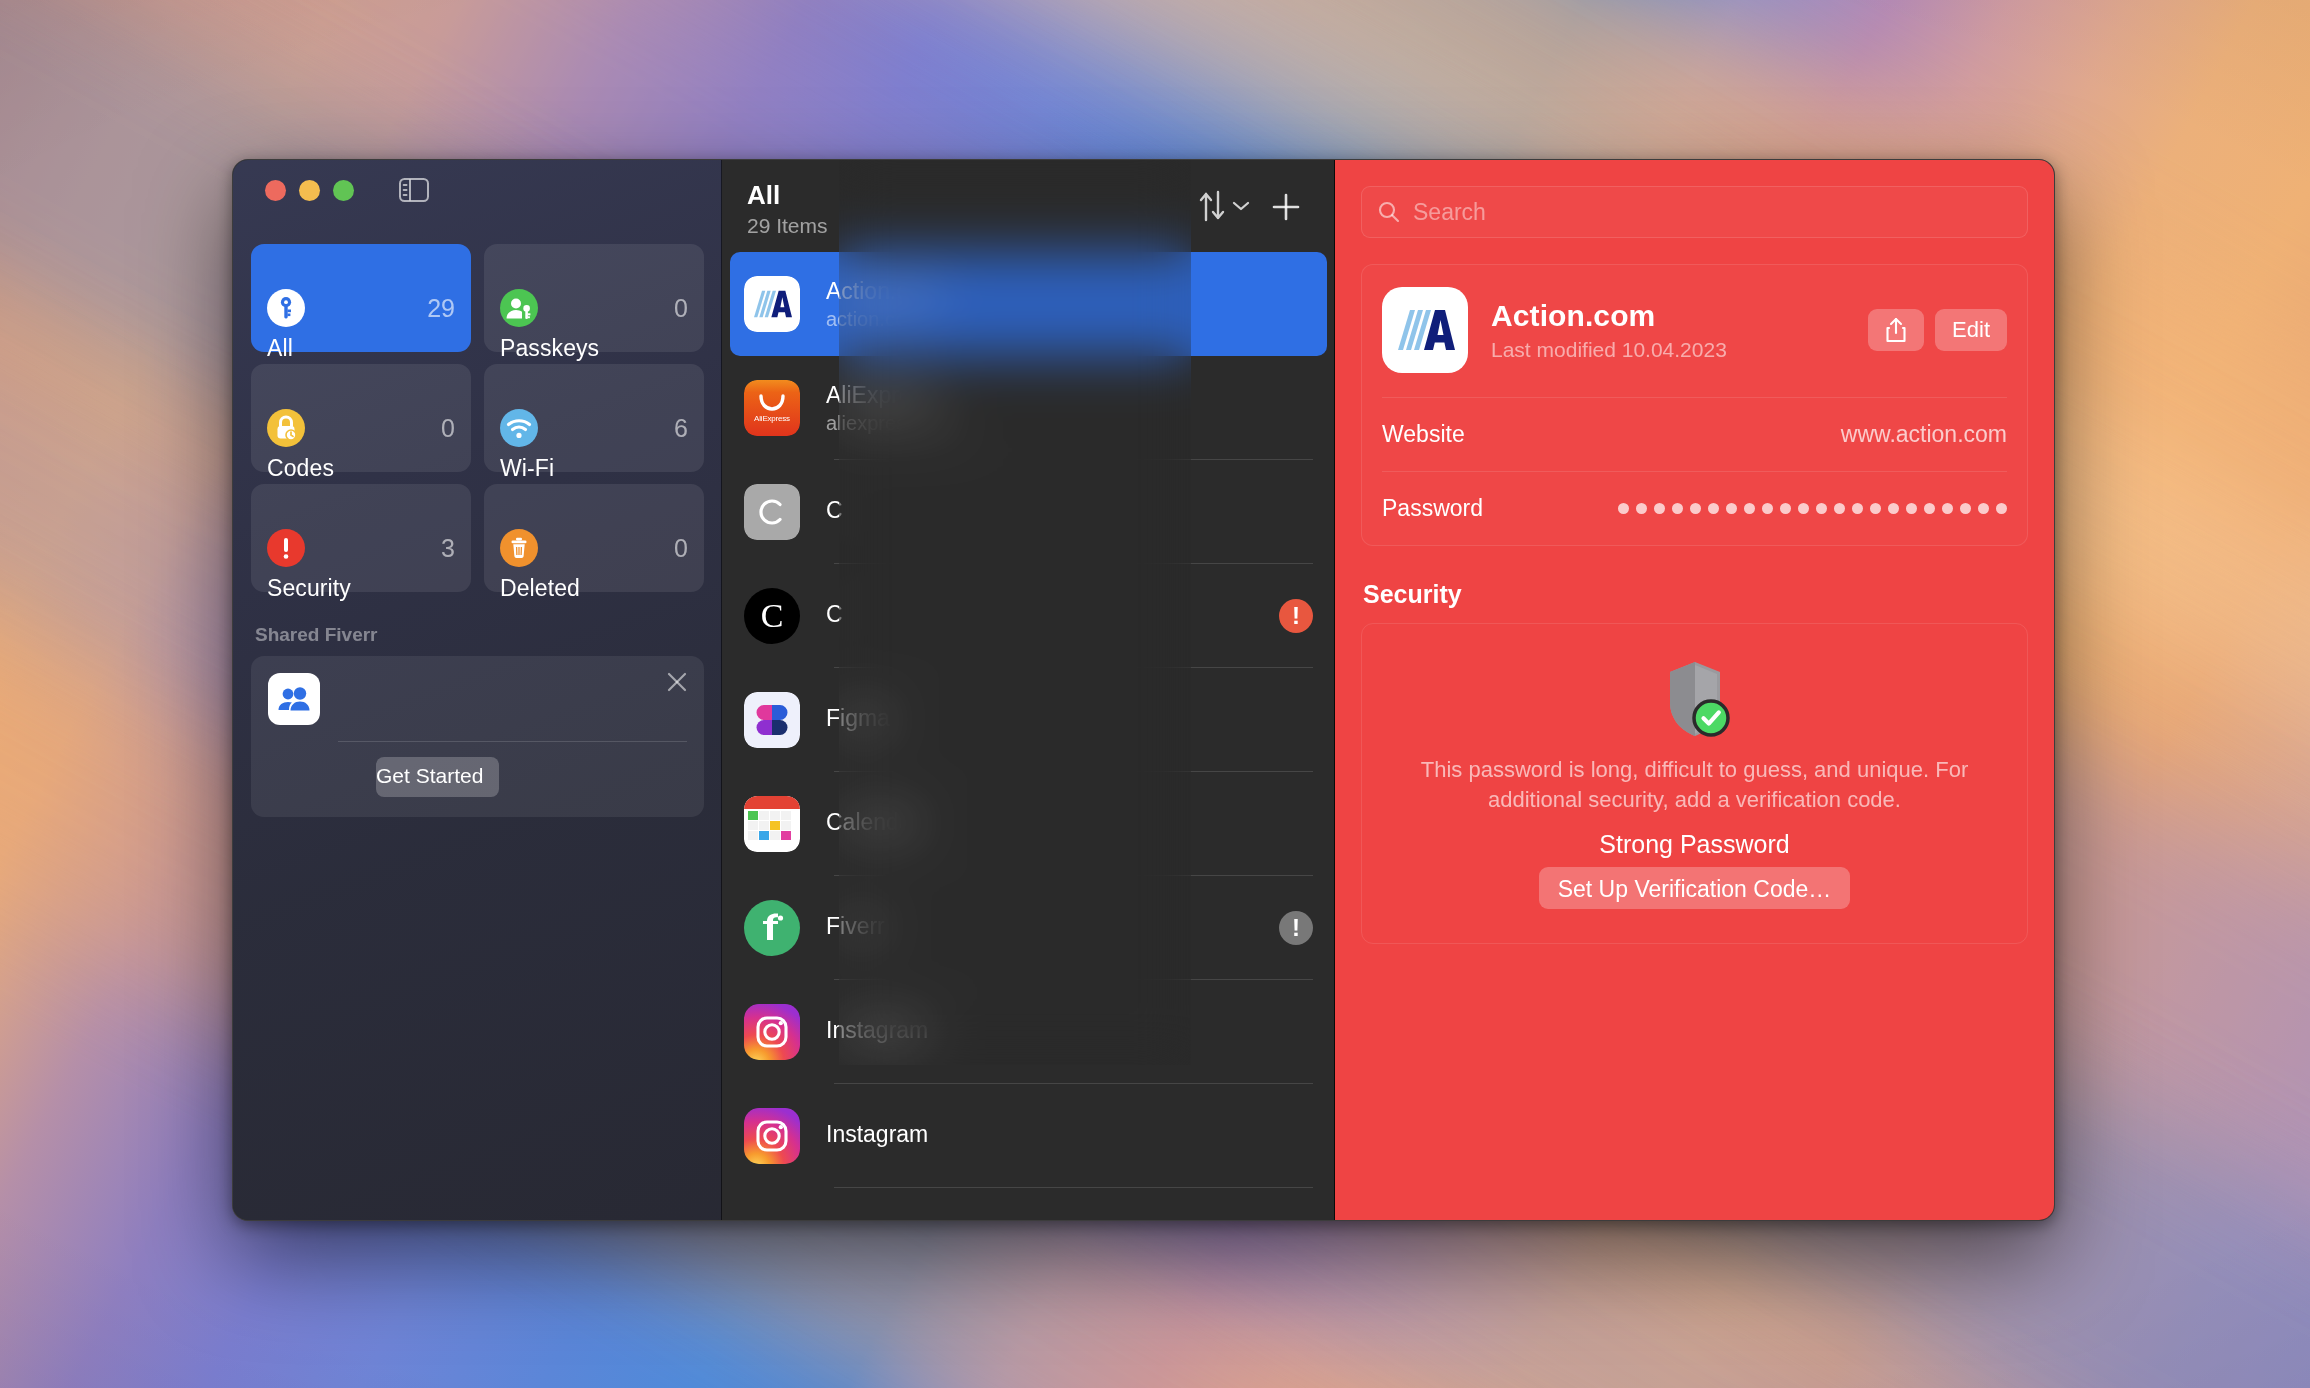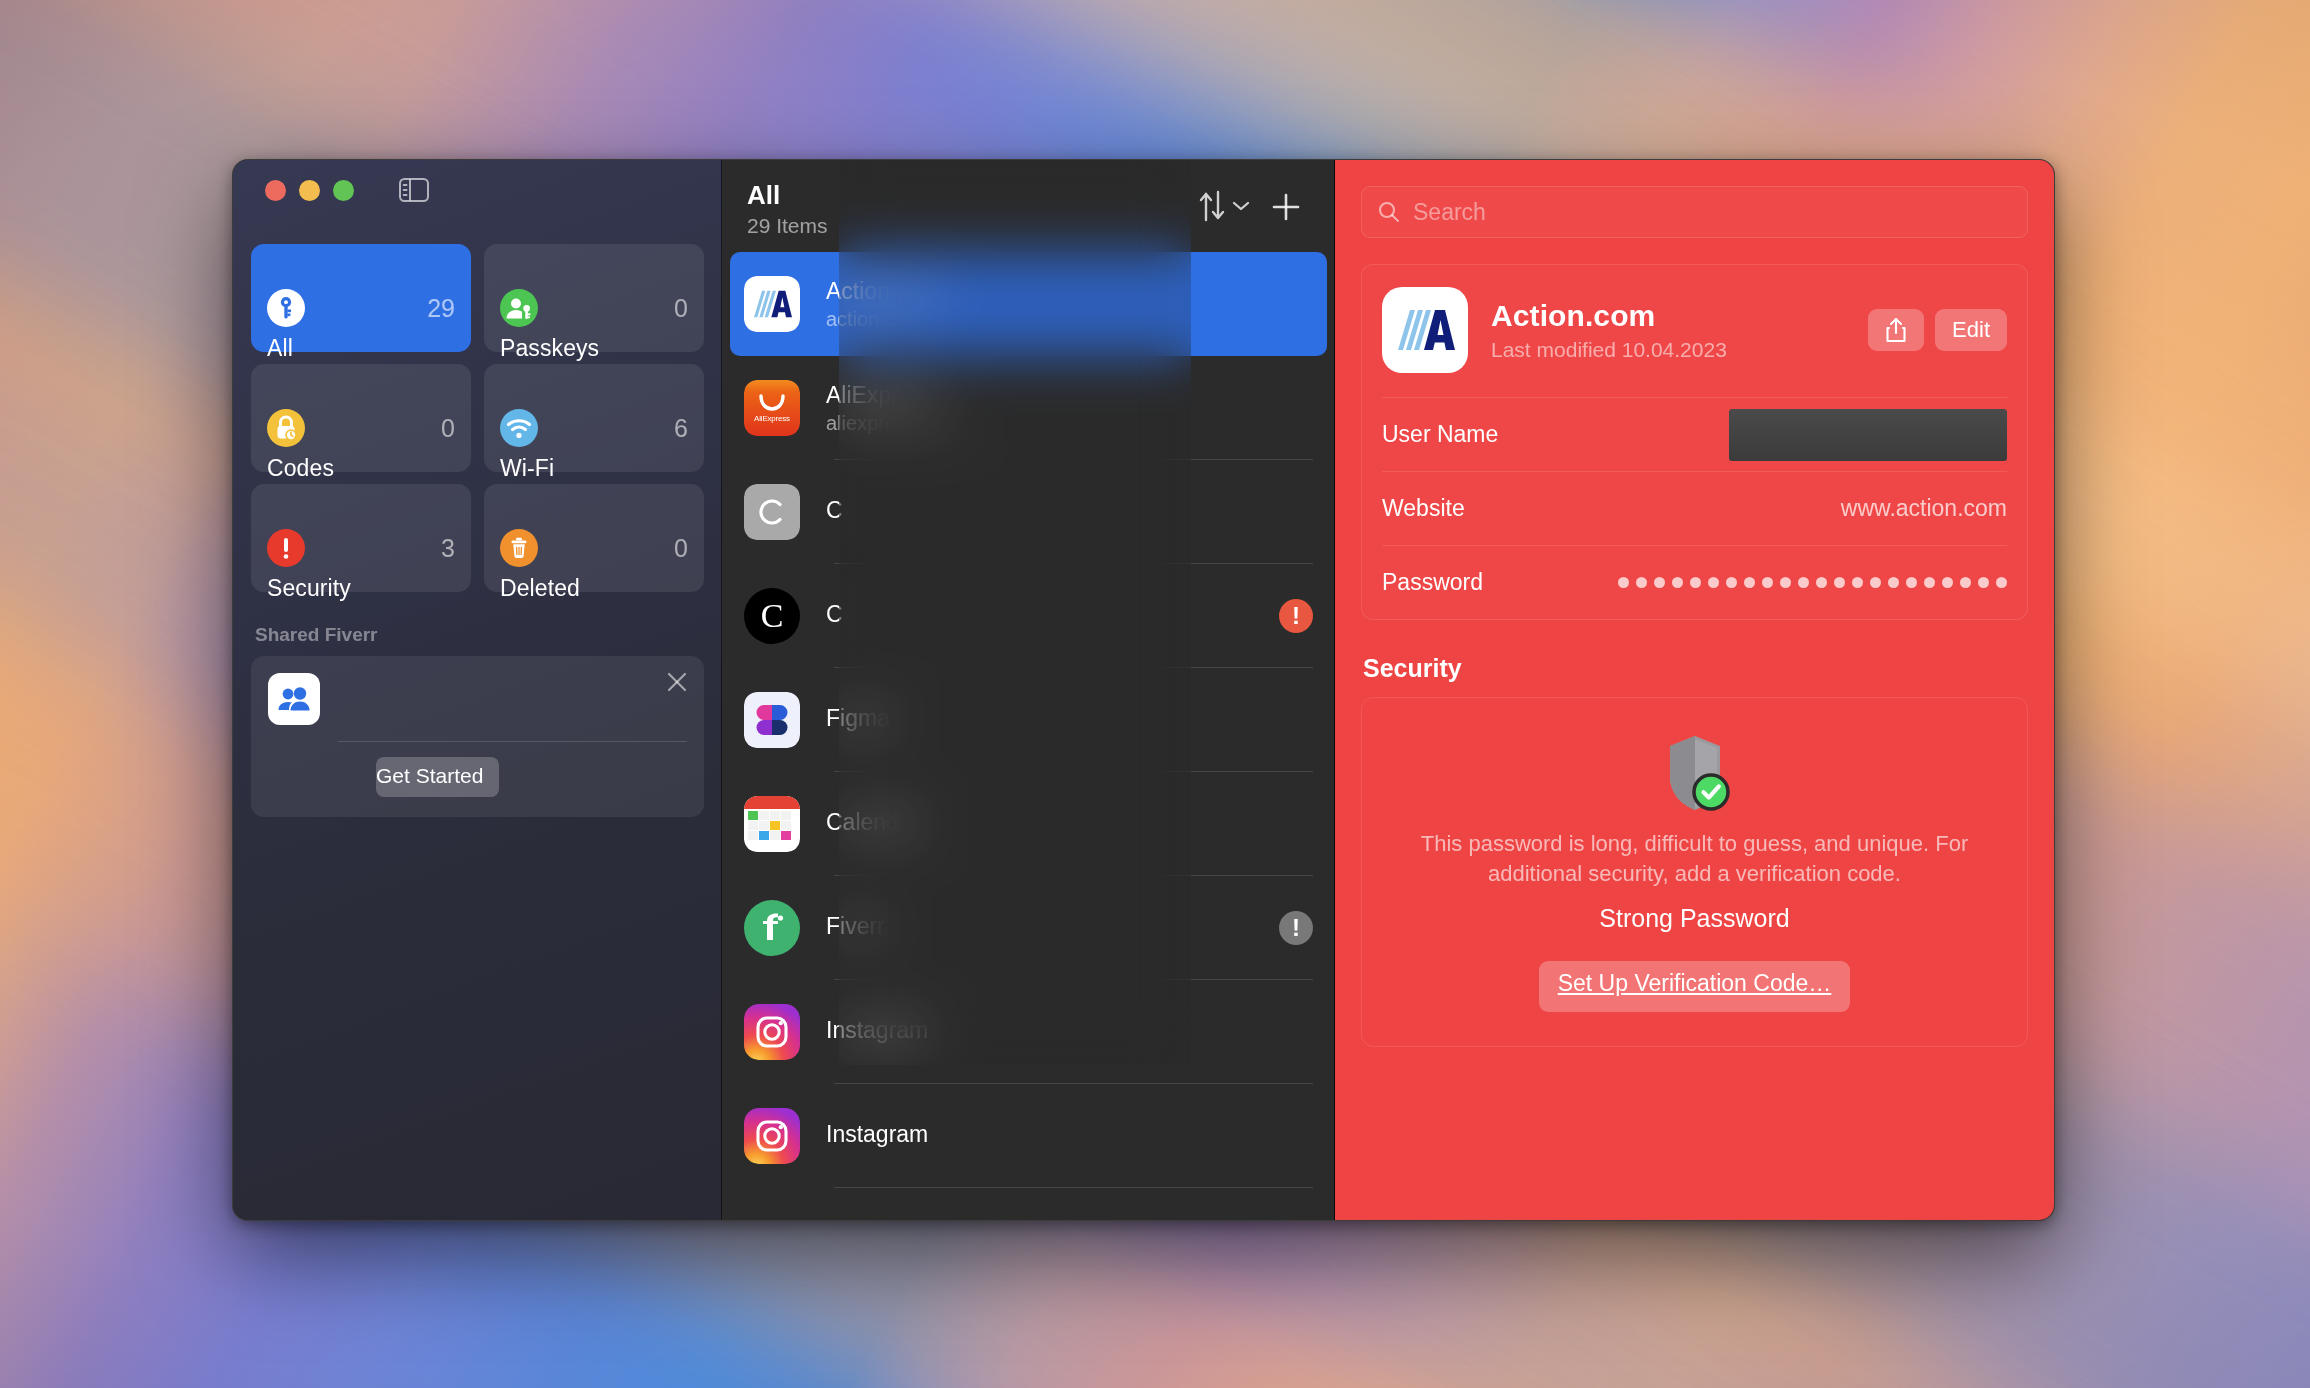--- a/index.html
+++ b/index.html
@@ -210,28 +210,27 @@
   #sec-title { margin: 34px 0 14px 2px; font-size: 25px; color:#fff; font-weight:bold; }
   #sec-panel {
     border: 1px solid rgba(255,255,255,.10);
     border-radius: 12px;
     padding: 34px 34px 34px 34px;
     text-align:center;
   }
   #sec-strength { margin-top: 16px; font-size: 25px; color:#fff; }
   #sec-desc { margin-top: 9px; font-size: 22px; color: rgba(255,255,255,.62); line-height:1.35; }
   #sec-btn {
-    margin-top: 28px;
+    margin-top: 8px;
     background: rgba(255,255,255,.26);
     border:none; border-radius: 9px;
     color:#fff; font-size: 23px;
-    padding: 9px 19px 15px 19px;
+    padding: 9px 19px 6px 19px;
     font-family:"Liberation Sans",sans-serif;
     cursor:pointer;
-    text-decoration:underline;
   }
 </style>
 </head>
 <body>
 
 <div id="wallpaper">
   <div id="wp-base"></div>
   <div id="wp-streaks">
       <div style="top: -300px; left: -700px; width: 3600px; height: 240px; background: rgba(243, 180, 120, 0.75);"></div>
       <div style="top: -120px; left: -700px; width: 3600px; height: 170px; background: rgba(248, 200, 150, 0.55);"></div>
@@ -602,24 +601,20 @@
               <path d="M11 2 L11 16" stroke="#fff" stroke-width="2.1" stroke-linecap="round"></path>
               <path d="M6 7 L11 2 L16 7" stroke="#fff" stroke-width="2.1" fill="none" stroke-linecap="round" stroke-linejoin="round"></path>
               <path d="M4 11 H2.5 V24 H19.5 V11 H18" stroke="#fff" stroke-width="2.1" fill="none" stroke-linecap="round" stroke-linejoin="round"></path>
             </svg>
           </button>
           <button class="pill">Edit</button>
         </div>
       </div>
       <div id="field-rows">
           <div class="frow">
-            <div class="flabel">User Name</div>
-       <div id="username-redacted"></div>
-          </div>
-          <div class="frow">
             <div class="flabel">Website</div>
        <div class="fvalue">www.action.com</div>
           </div>
           <div class="frow">
             <div class="flabel">Password</div>
        <div id="pw-dots">
               <i></i>
               <i></i>
               <i></i>
               <i></i>

